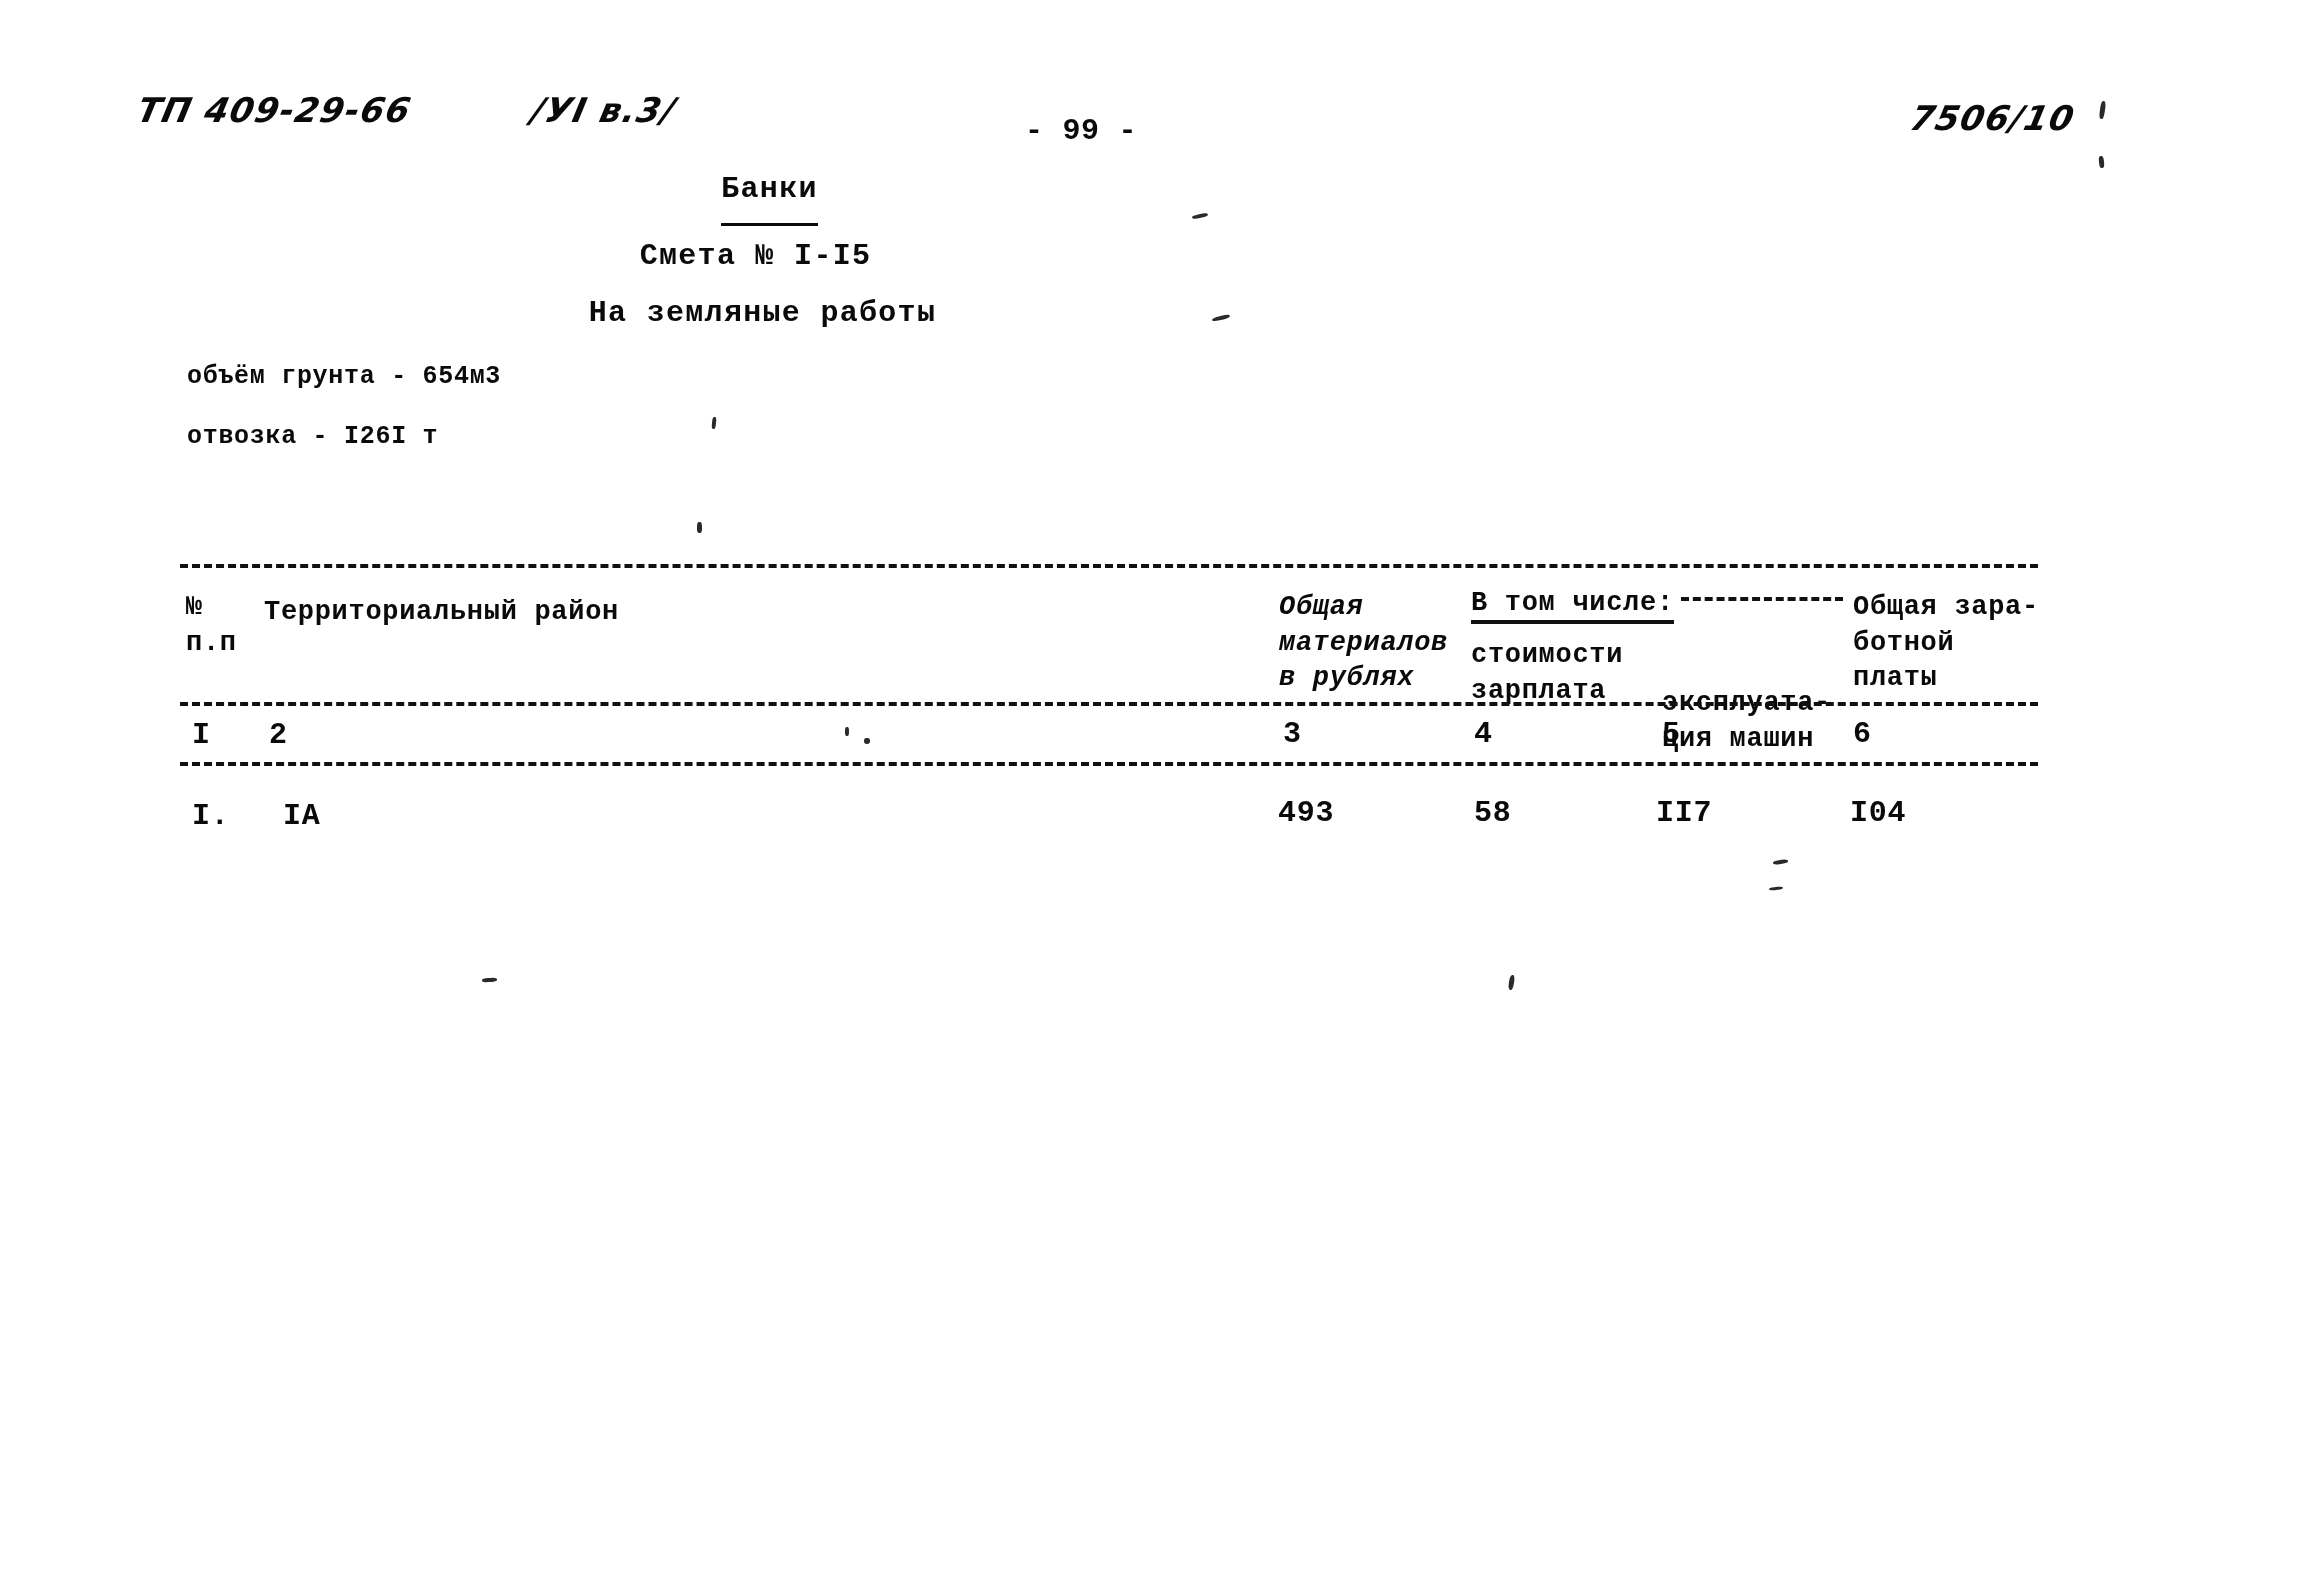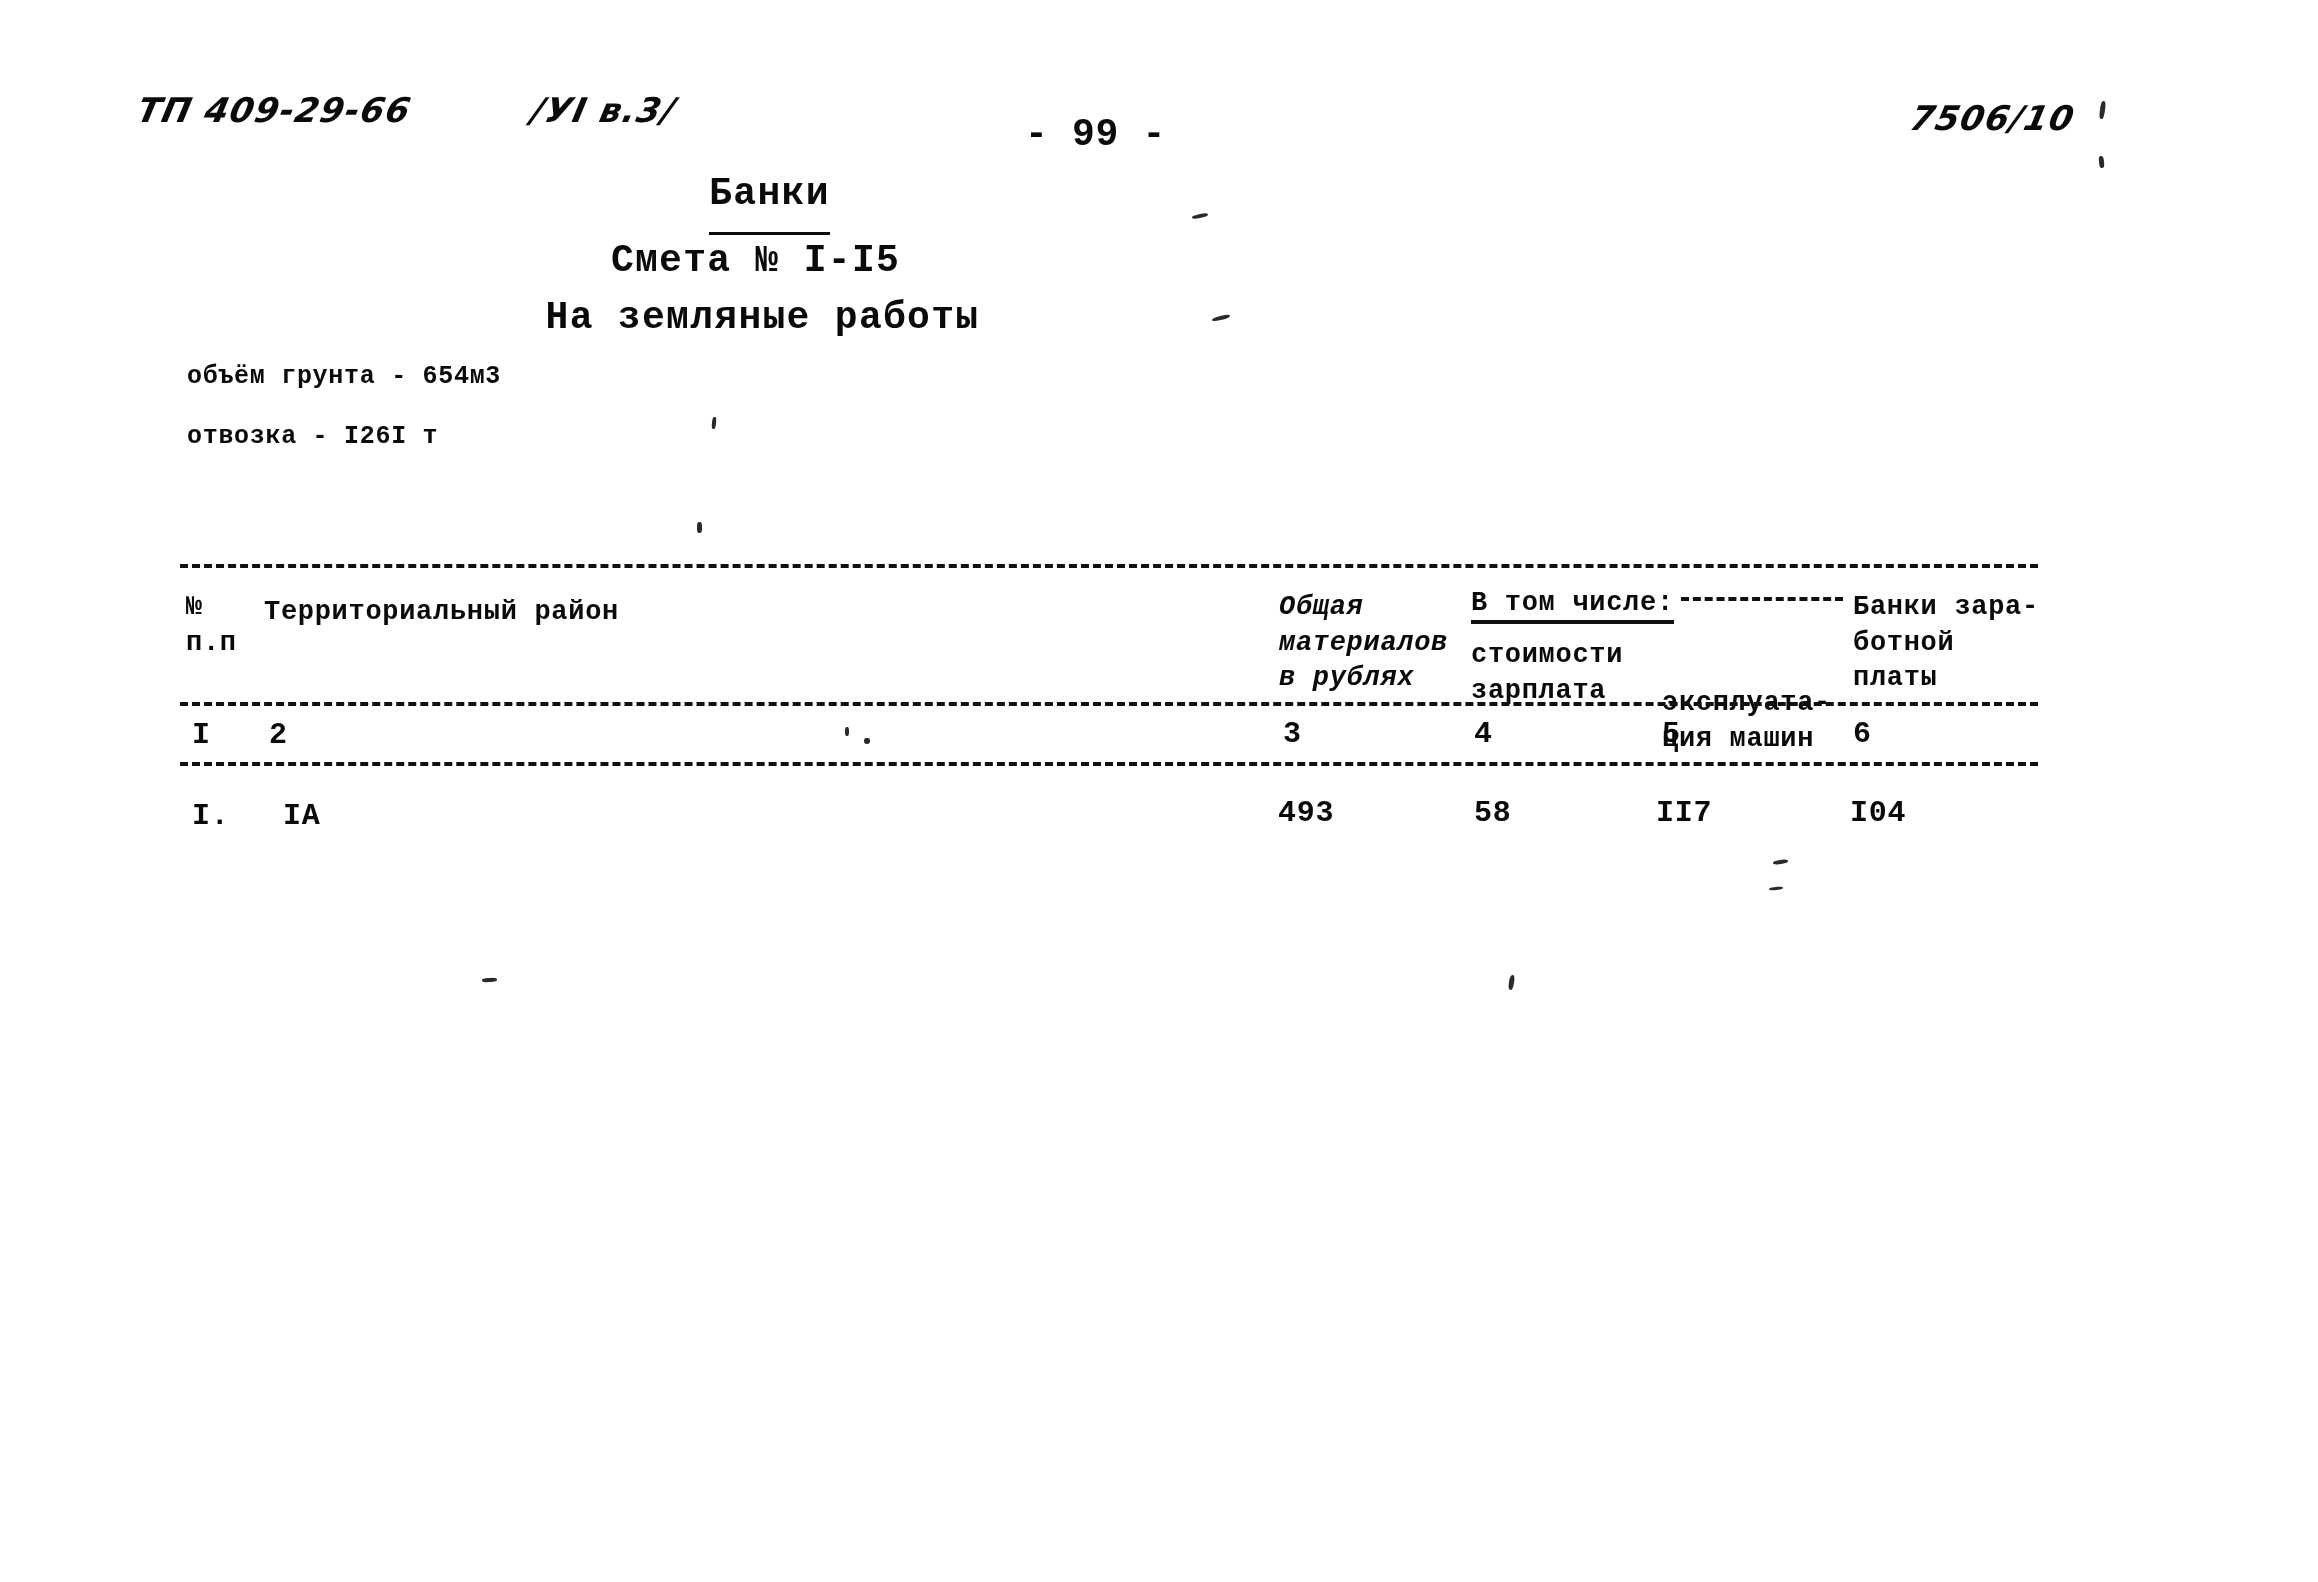--- a/index.html
+++ b/index.html
@@ -27,21 +27,21 @@
     letter-spacing: 0.7px;
     font-weight: 700;
   }
 
   
   .mono     { font-family: "Liberation Mono", "DejaVu Sans Mono", monospace; }
   .slant    { font-family: "DejaVu Sans", sans-serif; font-style: italic; font-weight: 700; }
 
   
   .s-hand   { font-size: 34px; letter-spacing: 1.3px; }
-  .s-head   { font-size: 38px; }
+  .s-head   { font-size: 30px; }
   .s-body   { font-size: 25px; }
   .s-col    { font-size: 27px; }
   .s-num    { font-size: 30px; }
 
   
   #stamp-left  { left: 138px;  top: 93px;  transform: skewX(-12deg); }
   #stamp-vol   { left: 532px;  top: 93px;  transform: skewX(-12deg); }
   #stamp-right { left: 1911px; top: 101px;  transform: skewX(-12deg); }
 
   #page-number { left: 1025px; top: 116px; }
@@ -157,21 +157,21 @@
   <div class="t mono s-col" id="h-region">Территориальный район</div>
 
   <div class="t mono s-col" id="h-total"><span>Общая</span><br><span>материалов</span><br><span>в рублях</span></div>
 
   <div class="t mono s-col" id="h-inclusive"><u>В том числе:</u><span class="dash-fill"></span></div>
 
   <div class="t mono s-col" id="h-salary"><span>стоимости</span><br><span>зарплата</span></div>
 
   <div class="t mono s-col" id="h-machines"><span>эксплуата-</span><br><span>ция машин</span></div>
 
-  <div class="t mono s-col" id="h-wages-total"><span>Банки зара-</span><br><span>ботной</span><br><span>платы</span></div>
+  <div class="t mono s-col" id="h-wages-total"><span>Общая зара-</span><br><span>ботной</span><br><span>платы</span></div>
 
   <div class="dash-rule" id="rule-mid"></div>
 
   <div class="t mono s-num" id="n1">I</div>
   <div class="t mono s-num" id="n2">2</div>
   <div class="t mono s-num" id="n3">3</div>
   <div class="t mono s-num" id="n4">4</div>
   <div class="t mono s-num" id="n5">5</div>
   <div class="t mono s-num" id="n6">6</div>
 

